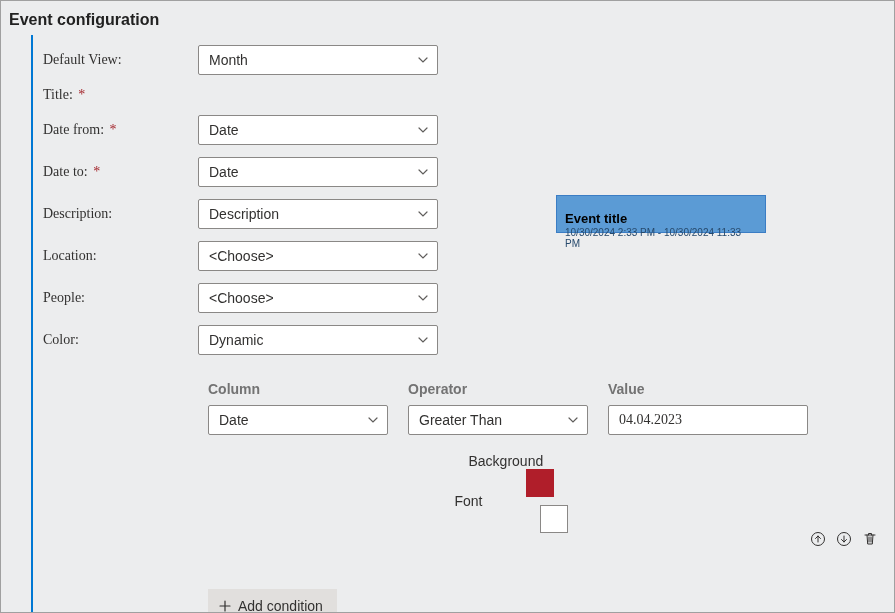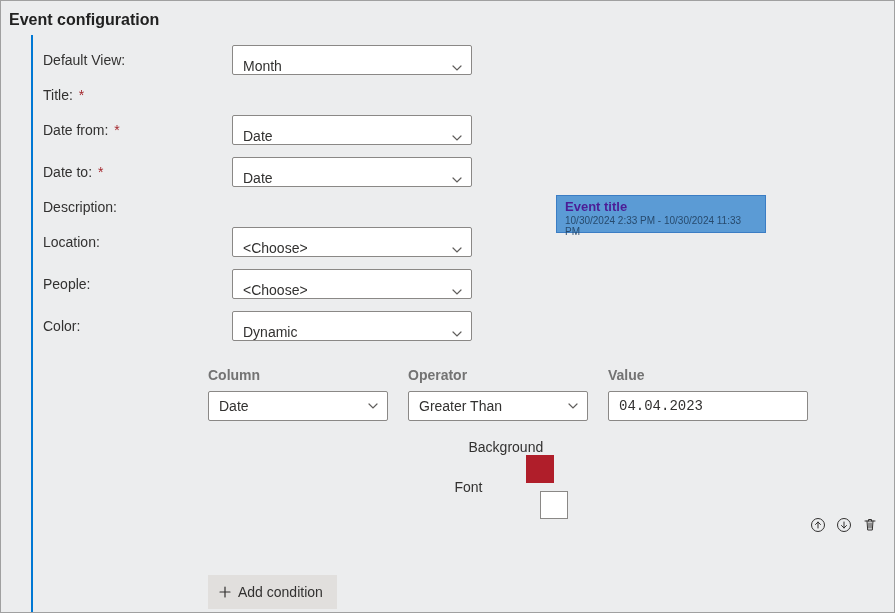--- a/index.html
+++ b/index.html
@@ -32,58 +32,58 @@
   .row {
     display: flex;
     align-items: center;
     margin-bottom: 12px;
   }
   .label {
     width: 155px;
     font-size: 14px;
     color: #323130;
     white-space: nowrap;
+    font-family: Liberation Serif, serif;
   }
   .required {
     color: #a4262c;
     margin-left: 2px;
   }
   .select {
     width: 240px;
     height: 30px;
     background: #fff;
     border: 1px solid #8a8886;
     border-radius: 2px;
     display: flex;
-    align-items: flex-end;
+    align-items: center;
     justify-content: space-between;
     padding: 0 8px 0 10px;
     font-size: 14px;
     cursor: pointer;
-    margin-left: 34px;
   }
   .select-val {
     overflow: hidden;
     text-overflow: ellipsis;
   }
   .chev svg { display:block; }
 
   .preview {
     position: absolute;
     left: 555px;
     top: 194px;
     width: 210px;
     height: 38px;
     background: #5b9bd5;
     border: 1px solid #3b7dc4;
     color: #1f3a5a;
     padding: 3px 8px 0 8px;
     font-size: 12px;
   }
-  .preview-title { font-weight: 600; font-size:13px; color:#4c1d95; }
+  .preview-title { font-weight: 600; font-size:13px; color:#000000;margin-top:12px; }
   .preview-time { font-size: 10px; color:#274a6d; margin-top:1px; }
 
   .cond-area { padding-left: 165px; }
   .cond-header {
     display: flex;
     font-size: 14px;
     font-weight: 600;
     color: #737373;
     margin-bottom: 8px;
   }
@@ -110,21 +110,21 @@
   .cs-col { width:180px; margin-right: 20px; }
   .cs-op  { width:180px; margin-right: 20px; }
   .cond-val {
     width:200px;
     height:30px;
     background:#fff;
     border:1px solid #8a8886;
     border-radius:2px;
     padding: 0 10px;
     font-size:14px;
-    font-family: Liberation Mono, monospace;
+    font-family: Liberation Serif, serif;
     color:#323130;
     outline:none;
   }
 
   .cond-row2 {
     display:flex;
     align-items:center;
     margin-top:12px;
     flex-direction:column;
   }
@@ -231,20 +231,28 @@
               <path d="M2 4l4 4 4-4" stroke="#605e5c" stroke-width="1.2" fill="none" stroke-linecap="round"></path>
             </svg>
           </span>
       </div>
     </div>
 
     <div class="row">
       <div class="label">
         <span>Description:</span>
       </div>
+      <div class="select">
+        <span class="select-val">Description</span>
+        <span class="chev">
+            <svg width="12" height="12" viewBox="0 0 12 12">
+              <path d="M2 4l4 4 4-4" stroke="#605e5c" stroke-width="1.2" fill="none" stroke-linecap="round"></path>
+            </svg>
+          </span>
+      </div>
     </div>
 
     <div class="row">
       <div class="label">
         <span>Location:</span>
       </div>
       <div class="select">
         <span class="select-val">&lt;Choose&gt;</span>
         <span class="chev">
             <svg width="12" height="12" viewBox="0 0 12 12">

